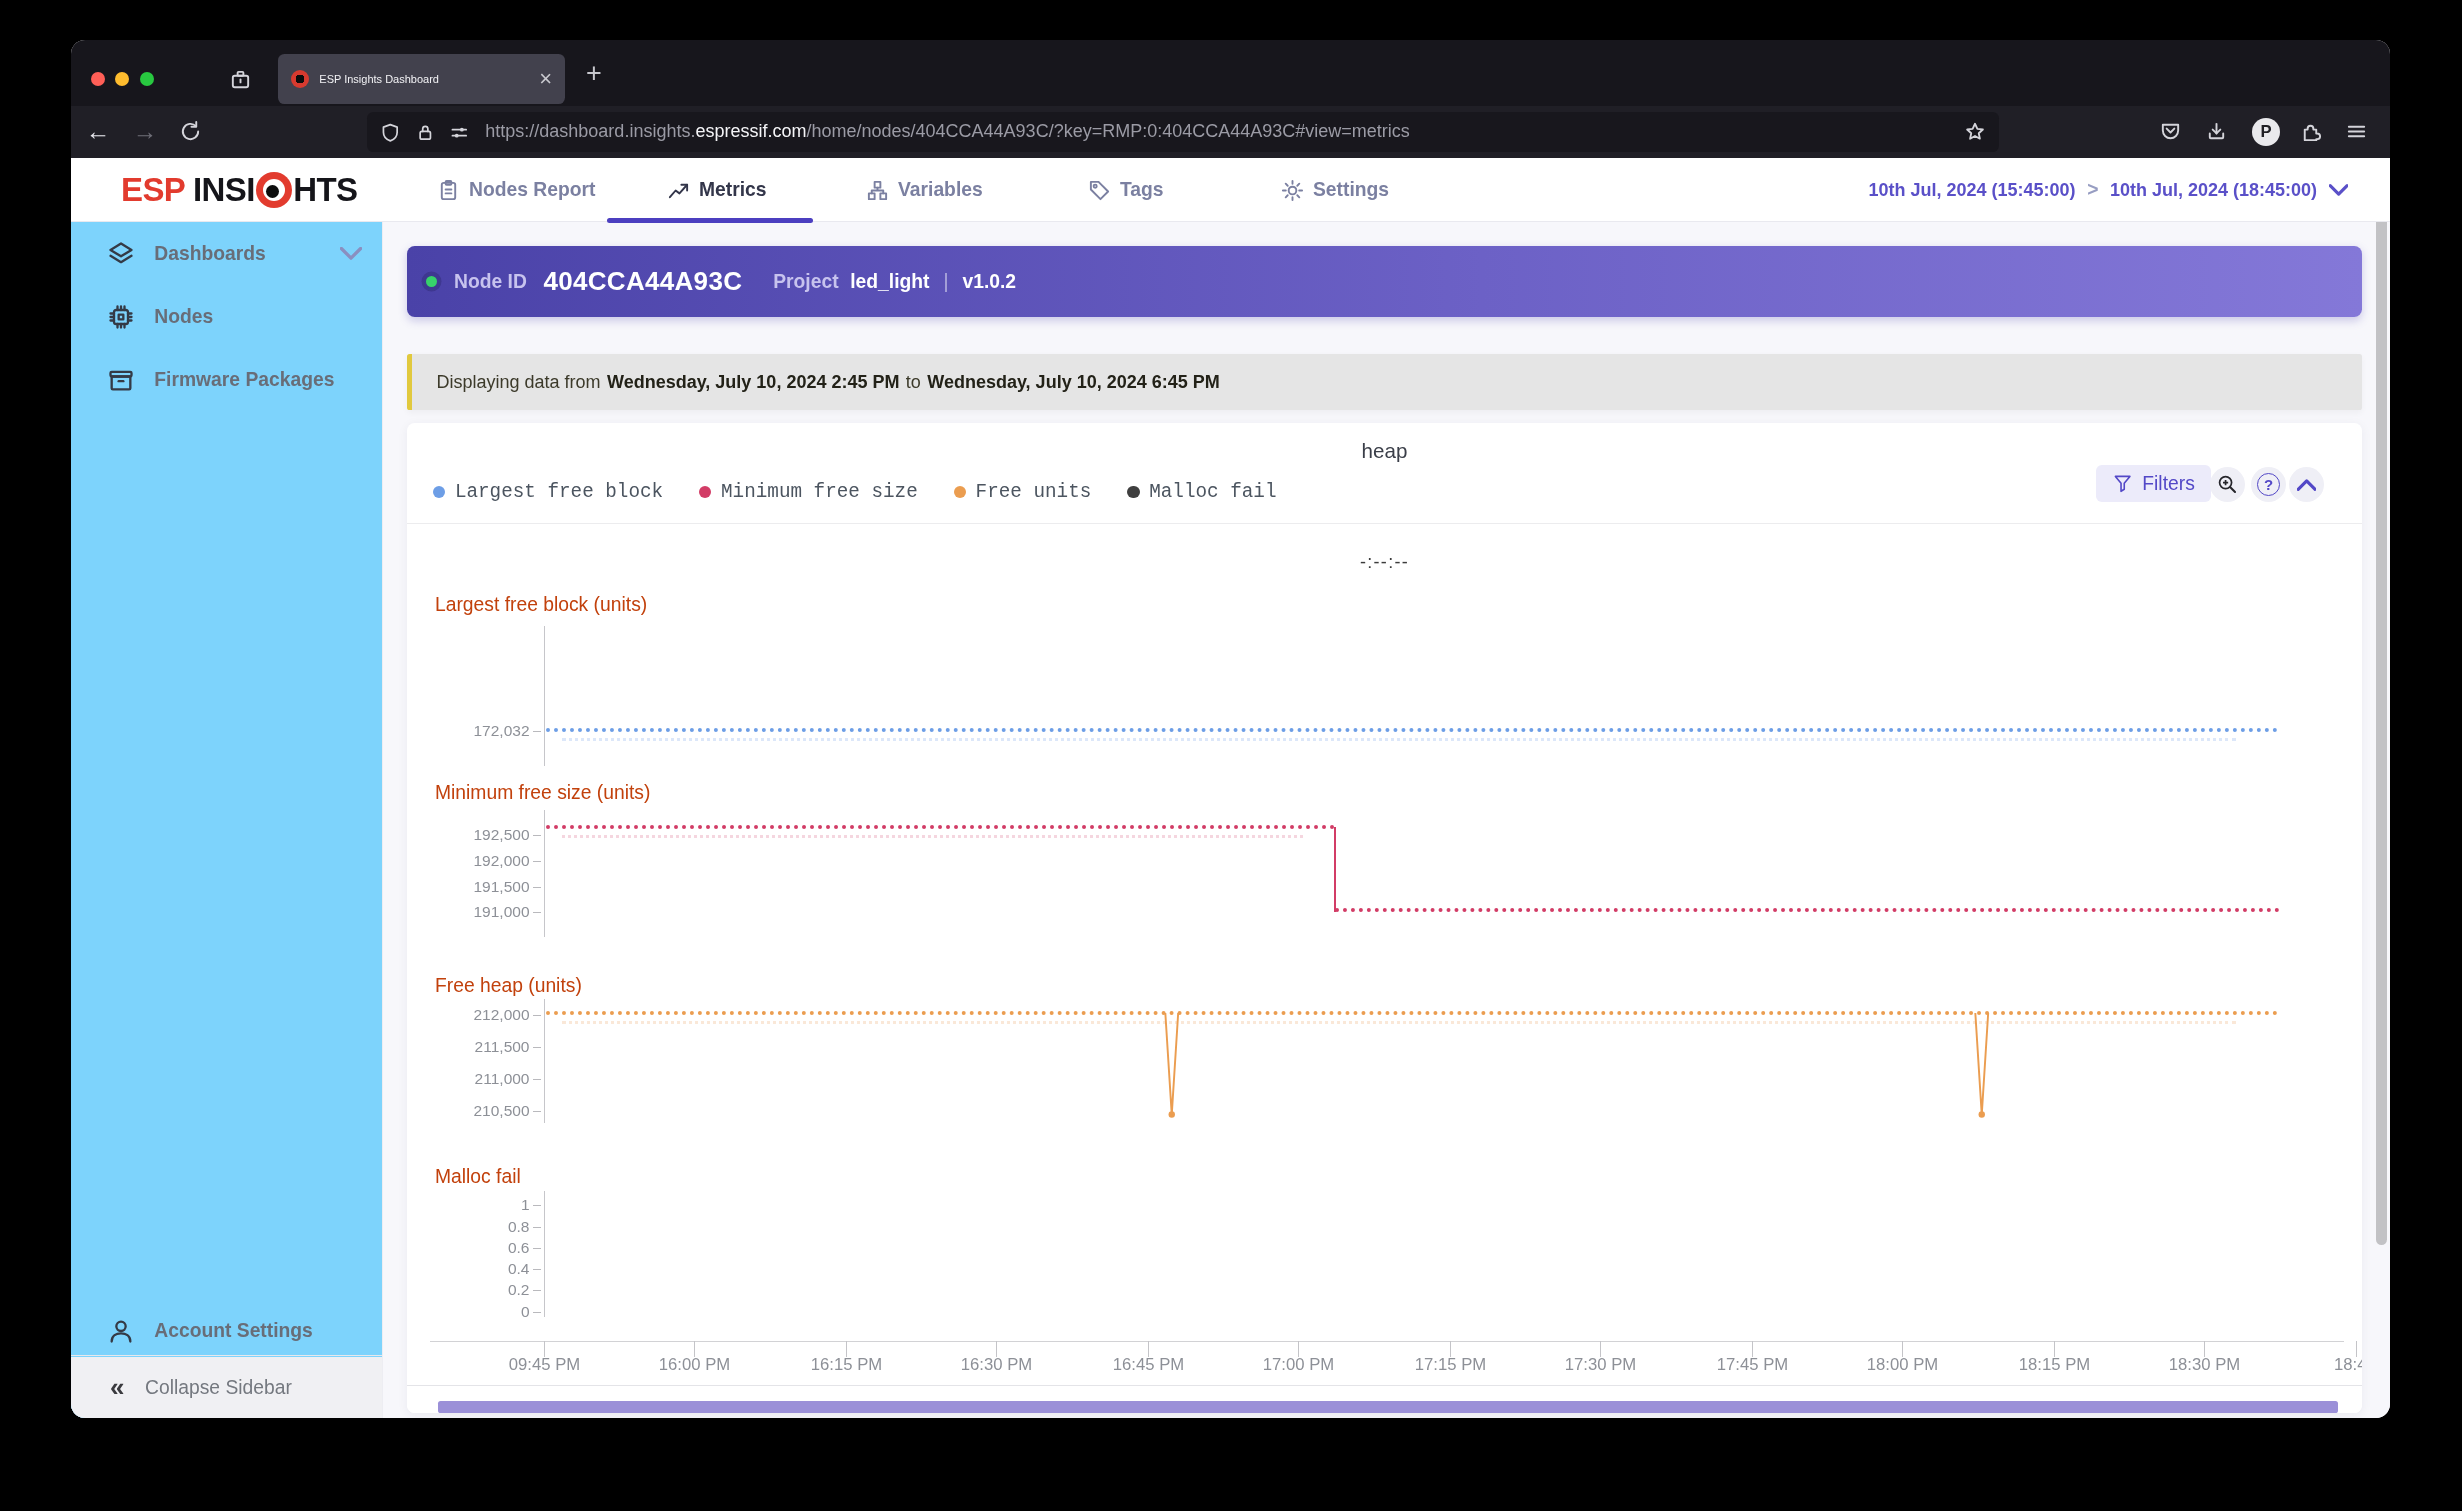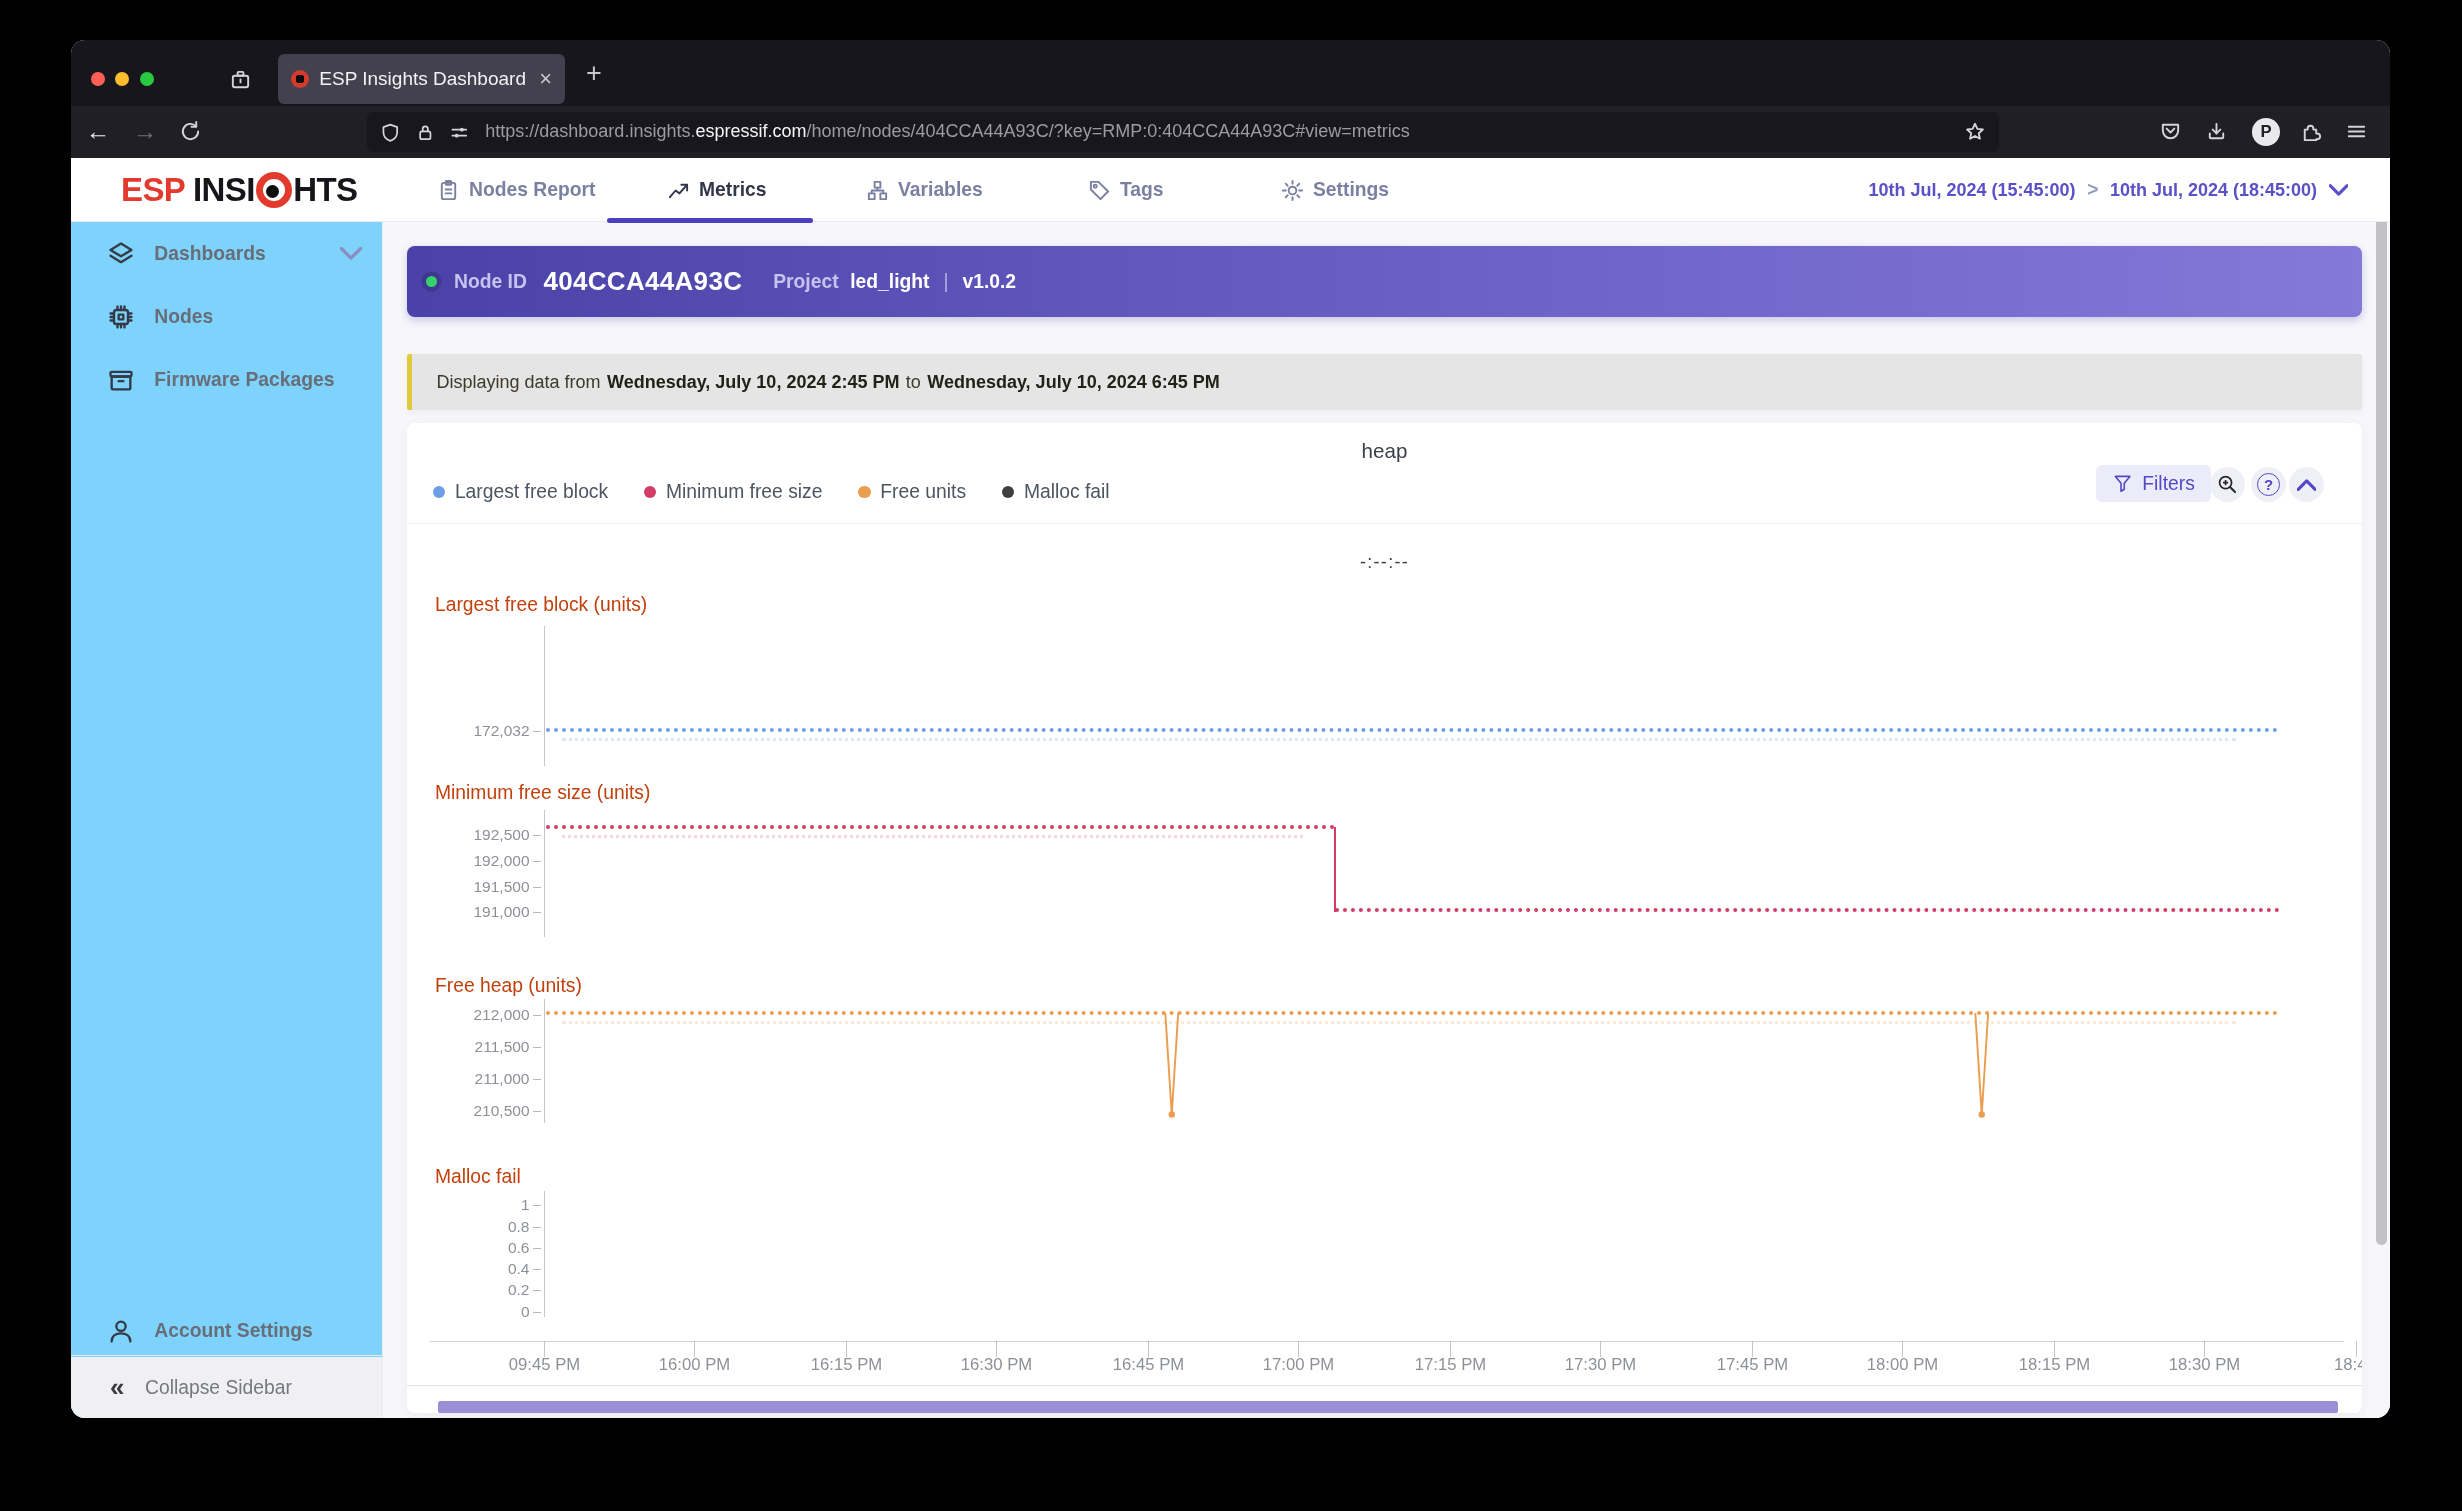--- a/index.html
+++ b/index.html
@@ -17,21 +17,21 @@
     border-radius:14px; overflow:hidden; background:#f7f7fb;
   }
 
   
   .tabbar { position:absolute; left:0; top:0; width:100%; height:66px; background:#17161c; }
   .tlight { position:absolute; top:32px; width:14px; height:14px; border-radius:50%; }
   .btab {
     position:absolute; left:207px; top:14px; width:287px; height:50px;
     background:#42414d; border-radius:6.4px; display:flex; align-items:center; padding:0 13px;
   }
-  .btab-title { color:#f2f2f5; font-size:19px; margin-left:10.3px; flex:1; white-space:nowrap; overflow:hidden; }
+  .btab-title { color:#f2f2f5; font-size:11px; margin-left:10.3px; flex:1; white-space:nowrap; overflow:hidden; }
   .tab-close { color:#c9c9cf; font-size:22px; line-height:1; cursor:default; }
   .favicon { width:18px; height:18px; border-radius:50%; background:radial-gradient(circle at 50% 50%, #0c0c0c 0 4.5px, #d63a2f 4.5px); flex:0 0 auto; }
   .newtab { position:absolute; left:509px; top:19.3px; width:28px; height:28px; color:#c7c7cd; font-size:27px; text-align:center; line-height:28px; }
   .chrome-ic { stroke:#d4d4da; fill:none; stroke-width:2; stroke-linecap:round; stroke-linejoin:round; }
 
   
   .navbar { position:absolute; left:0; top:66px; width:100%; height:52px; background:#201f26; }
   .navbtn { position:absolute; top:11.6px; width:28px; height:28px; font-size:24.5px; line-height:28px; text-align:center; color:#e8e8ee; }
   .urlbar {
     position:absolute; left:296px; top:5.8px; width:1632px; height:40px;
@@ -84,21 +84,21 @@
     border-left:5.8px solid #e1c93e; border-radius:2.6px; display:flex; align-items:center; padding-left:24.5px;
     font-size:18px; color:#3c3a2a; box-shadow:0 2.6px 6.4px rgba(0,0,0,.04);
   }
   .info-banner b { color:#232218; margin:0 6.4px; }
 
   .card {
     position:absolute; left:24px; top:201px; width:1955px; height:990px; background:#fff;
     border-radius:7.7px; overflow:hidden; box-shadow:0 2.6px 10.3px rgba(30,30,60,.06);
   }
   .card-title { position:absolute; left:0; top:15.5px; width:100%; text-align:center; font-size:20.6px; color:#3a3e48; }
-  .legend { position:absolute; left:26px; top:58px; display:flex; align-items:center; gap:36px; }
+  .legend { position:absolute; left:26px; top:58px; display:flex; align-items:center; gap:36px;font-family:Liberation Mono, monospace; }
   .leg-item { display:flex; align-items:center; gap:9.7px; font-size:19.3px; color:#4c5560; }
   .leg-dot { width:12.2px; height:12.2px; border-radius:50%; }
   .d-blue { background:#6d9ee6; } .d-red { background:#d23c66; } .d-orange { background:#eb9d50; } .d-dark { background:#3f3f3f; }
 
   .filters-btn {
     position:absolute; left:1689px; top:42px; height:37px; padding:0 16.7px; background:#ecebfa; border-radius:5.8px;
     display:flex; align-items:center; gap:10.3px; color:#5348c7; font-size:19.3px; font-weight:500;
   }
   .circ-btn { position:absolute; top:44px; width:35px; height:35px; border-radius:50%; background:#efeff6; display:flex; align-items:center; justify-content:center; }
 

